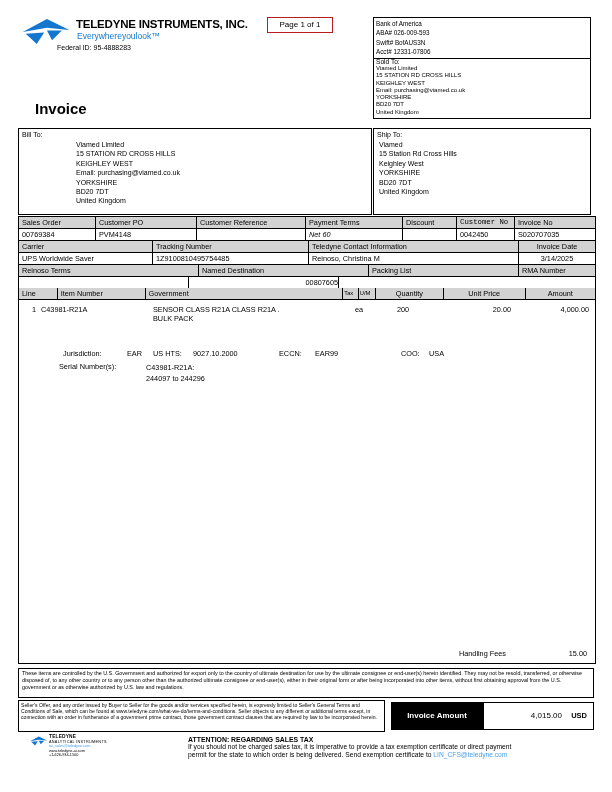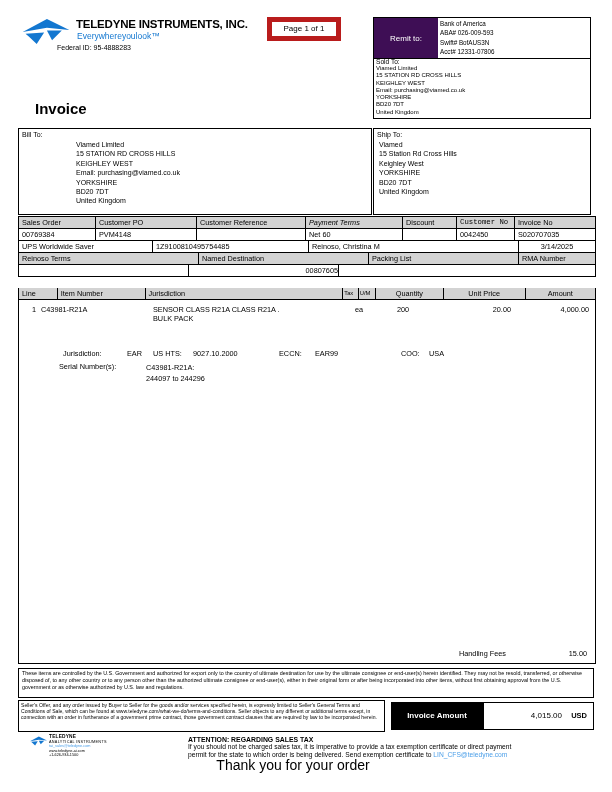--- a/index.html
+++ b/index.html
@@ -6,21 +6,21 @@
   .page{position:relative;width:612px;height:792px;background:#fff;overflow:hidden;
         font-family:"Liberation Sans", sans-serif;color:#000;}
   .abs{position:absolute;}
 
   
   .company-line{font-size:11.5px;font-weight:bold;letter-spacing:-0.2px;}
   .company-bold{font-weight:900;}
   .tagline{font-size:8.5px;color:#1377D0;}
   .tagline b{font-weight:normal;}
   .federal{font-size:7px;}
-  .pagebox{border:5px solid #b91c1c;width:64px;height:14px;font-size:8px;text-align:center;line-height:14px;}
+  .pagebox{border:1px solid #b91c1c;width:64px;height:14px;font-size:8px;text-align:center;line-height:14px;}
 
   
   .remit-wrap{left:373px;top:17px;width:216px;height:40px;border:1px solid #000;display:flex;}
   .remit-label{background:#3E0E55;color:#fff;width:64px;font-size:8px;display:flex;align-items:center;justify-content:center;}
   .remit-lines{font-size:6.3px;line-height:9.4px;padding:1px 0 0 2px;}
   .soldto{left:373px;top:57px;width:216px;height:61px;border:1px solid #000;border-top:none;}
   .soldto .lbl{font-size:6.6px;padding:1px 0 0 2px;}
   .soldto .lines{font-size:6px;line-height:7.3px;padding-left:2px;}
 
   .doc-title{left:35px;top:100px;font-size:15px;font-weight:bold;text-align:center;}
@@ -87,21 +87,20 @@
     <polygon points="0,30 52,2 100,26 52,21" fill="#1377D0"></polygon>
     <polygon points="6,34 46,31 30,56 13,40" fill="#1377D0"></polygon>
     <polygon points="52,27 84,27 63,48" fill="#1377D0"></polygon>
   </svg>
   <div class="abs company-line" style="left:76px;top:18px;"><span class="company-bold">TELEDYNE</span><span> INSTRUMENTS, INC.</span></div>
   <div class="abs tagline" style="left:77px;top:31px;"><span>Everywhere</span><b>you</b><span>look™</span></div>
   <div class="abs federal" style="left:57px;top:44px;">Federal ID: 95-4888283</div>
   <div class="abs pagebox" style="left:267px;top:17px;">Page 1 of 1</div>
 
   <div class="abs remit-wrap">
-    <div class="remit-label">Remit to:</div>
     <div class="remit-lines">
       <div>Bank of America</div>
       <div>ABA# 026-009-593</div>
       <div>Swift# BofAUS3N</div>
       <div>Acct# 12331-07806</div>
     </div>
   </div>
 
   <div class="abs soldto">
     <div class="lbl">Sold To:</div>
@@ -141,33 +140,39 @@
       <div>BD20 7DT</div>
       <div>United Kingdom</div>
     </div>
   </div>
 
   <div class="abs grid">
     <div class="grow">
       <div class="gcell glabel" style="width:77px;">Sales Order</div>
       <div class="gcell glabel" style="width:101px;">Customer PO</div>
       <div class="gcell glabel" style="width:109px;">Customer Reference</div>
-      <div class="gcell glabel" style="width:97px;font-style:italic;">Payment Terms</div>
+      <div class="gcell glabel" style="width:97px;">Payment Terms</div>
       <div class="gcell glabel" style="width:54px;">Discount</div>
       <div class="gcell glabel" style="width:58px;font-family:Liberation Mono, monospace;">Customer No</div>
       <div class="gcell glabel" style="width:80px;">Invoice No</div>
     </div>
     <div class="grow">
       <div class="gcell" style="width:77px;">00769384</div>
       <div class="gcell" style="width:101px;">PVM4148</div>
       <div class="gcell" style="width:109px;"></div>
-      <div class="gcell" style="width:97px;">Net 60</div>
+      <div class="gcell" style="width:97px;font-style:italic;">Net 60</div>
       <div class="gcell" style="width:54px;"></div>
       <div class="gcell" style="width:58px;">0042450</div>
       <div class="gcell" style="width:80px;">S020707035</div>
+    </div>
+    <div class="grow">
+      <div class="gcell glabel" style="width:134px;">Carrier</div>
+      <div class="gcell glabel" style="width:156px;">Tracking Number</div>
+      <div class="gcell glabel" style="width:210px;">Teledyne Contact Information</div>
+      <div class="gcell glabel gcenter" style="width:76px;">Invoice Date</div>
     </div>
     <div class="grow">
       <div class="gcell" style="width:134px;">UPS Worldwide Saver</div>
       <div class="gcell" style="width:156px;">1Z9100810495754485</div>
       <div class="gcell" style="width:210px;">Reinoso, Christina M</div>
       <div class="gcell gcenter" style="width:76px;">3/14/2025</div>
     </div>
     <div class="grow">
       <div class="gcell glabel" style="width:180px;">Reinoso Terms</div>
       <div class="gcell glabel" style="width:170px;">Named Destination</div>
@@ -177,21 +182,21 @@
     <div class="grow">
       <div class="gcell" style="width:170px;"></div>
       <div class="gcell" style="width:150px;text-align:right;">00807605</div>
       <div class="gcell" style="width:76px;"></div>
     </div>
   </div>
 
   <div class="abs li-header">
     <div class="gcell" style="width:40px;">Line</div>
     <div class="gcell" style="width:91px;">Item Number</div>
-    <div class="gcell" style="width:205px;">Jurisdiction</div>
+    <div class="gcell" style="width:205px;">Government</div>
     <div class="gcell li-tiny" style="width:16px;">Tax</div>
     <div class="gcell li-tiny" style="width:18px;">U/M</div>
     <div class="gcell gcenter" style="width:70px;">Quantity</div>
     <div class="gcell gcenter" style="width:85px;">Unit Price</div>
     <div class="gcell gcenter" style="width:72px;">Amount</div>
   </div>
 
   <div class="abs li-body">
     <div class="item-row">
       <div class="ic" style="width:19px;text-align:right;padding-right:2px;">1</div>
@@ -250,15 +255,14 @@
     <div class="l4">www.teledyne-ai.com</div>
     <div class="l5">+1-626-934-1500</div>
   </div>
 
   <div class="abs attention">
     <div class="hd">ATTENTION:  REGARDING SALES TAX</div>
     <div class="ln">If you should not be charged sales tax, it is imperative to provide a tax exemption certificate or direct payment</div>
     <div class="ln"><span>permit for the state to which order is being delivered.  Send exemption certificate to </span><a href="#">LIN_CFS@teledyne.com</a></div>
   </div>
 
-  <div class="abs thankyou">Thank you for your order</div>
 
 </div>
 
 </body></html>

